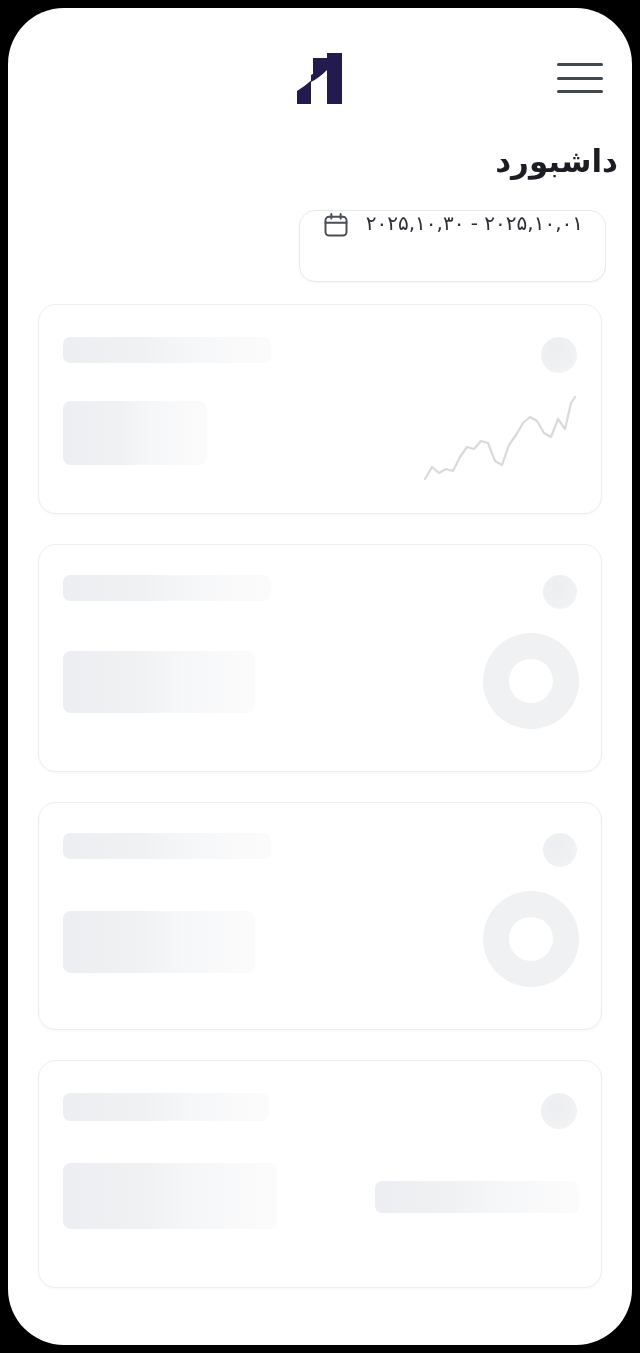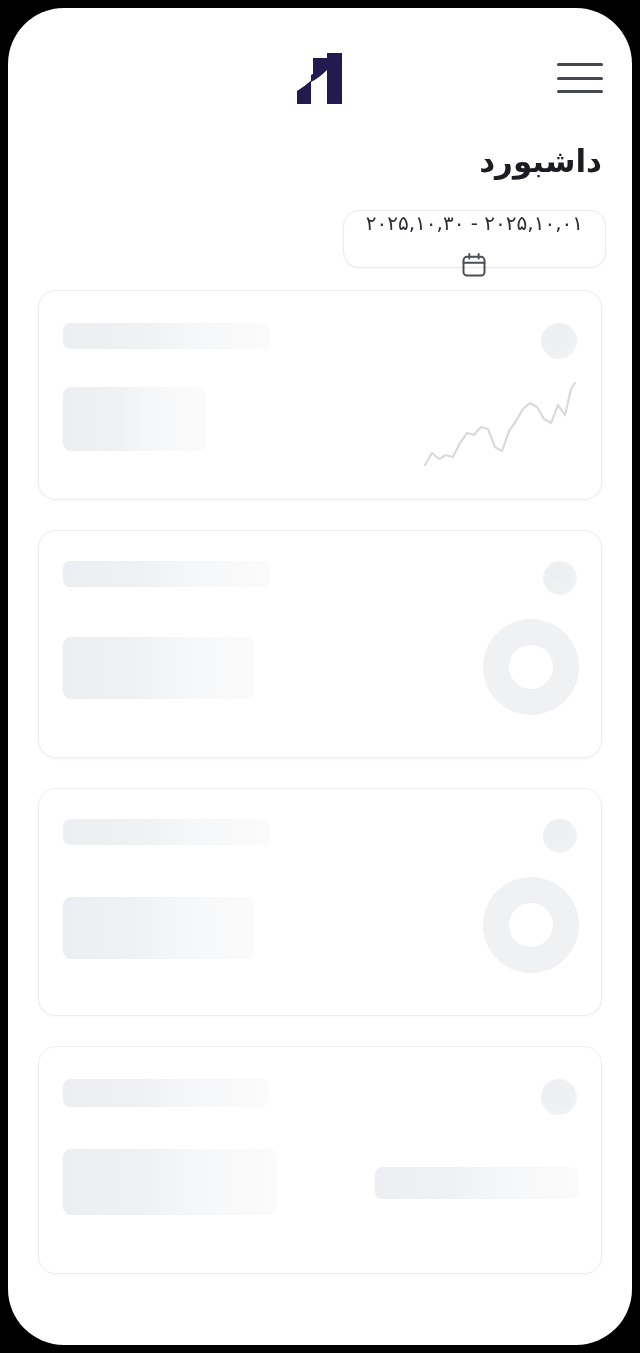--- a/index.html
+++ b/index.html
@@ -62,51 +62,49 @@
   #menu-button .bar {
     height: 3px;
     width: 100%;
     background: #44484f;
     border-radius: 2px;
   }
 
   
   #page-title {
     margin: 0;
-    padding: 0 30px 0 0;
+    padding: 0 14px 0 0;
     text-align: right;
     font-size: 31px;
     font-weight: 700;
     color: #1b1d22;
     line-height: 1;
     height: 54px;
     display: flex;
     align-items: center;
     justify-content: flex-start;
   }
 
   
   #date-range-row {
     display: flex;
     justify-content: flex-start;
     padding: 22px 26px 0 0;
   }
   #date-range-picker {
     display: flex;
-    align-items: center;
     gap: 16px;
-    height: 58px;
+    height: 72px;
     padding: 0 22px;
     border: 1.5px solid #e9eaed;
     border-radius: 16px;
     background: #ffffff;
     box-shadow: 0 1px 2px rgba(17, 20, 28, 0.04);
     cursor: pointer;
     box-sizing: border-box;
-    flex-direction: column;
   }
   #date-range-value {
     font-size: 20px;
     color: #2b2f36;
     letter-spacing: 0.5px;
     white-space: nowrap;
     direction: ltr;
   }
   .cal-icon { flex: 0 0 auto; }
 

